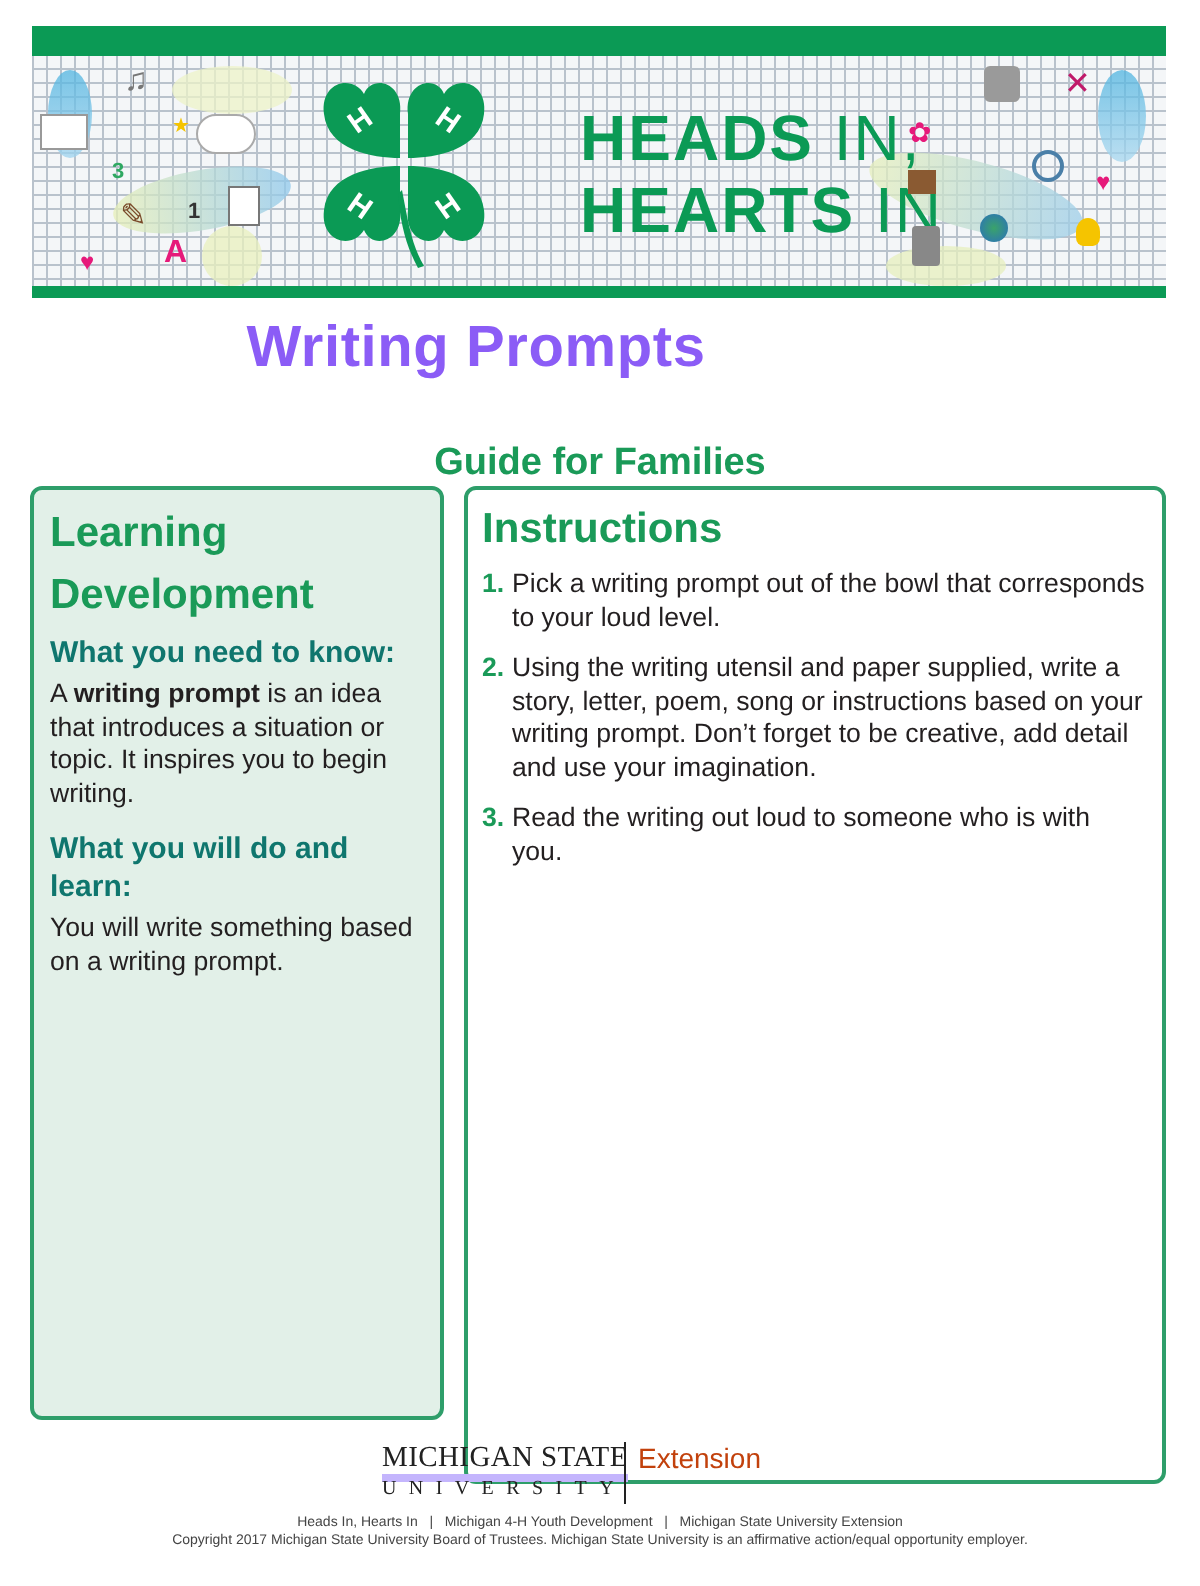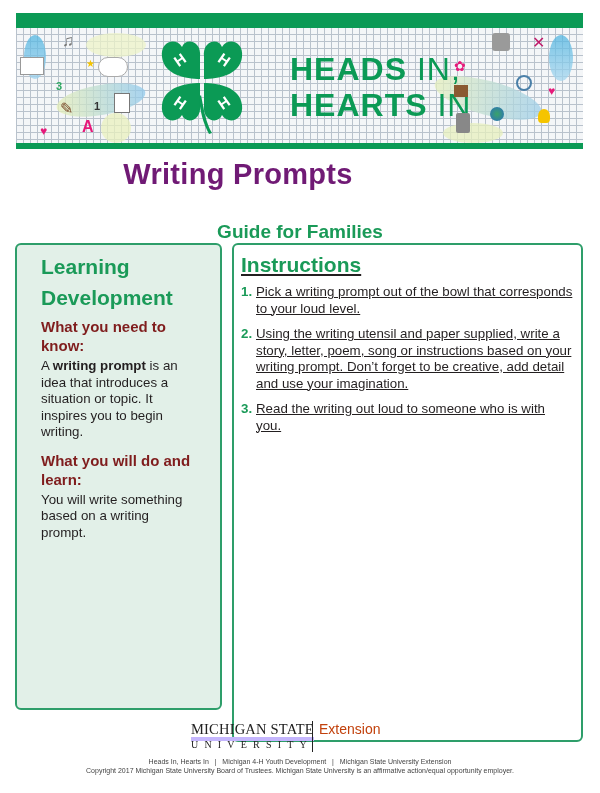--- a/index.html
+++ b/index.html
@@ -25,31 +25,31 @@
 
   .deco { position: absolute; font-size: 14px; line-height: 1; }
 
   .clover { position: absolute; left: 140px; top: 22px; width: 92px; height: 100px; }
   .brand { position: absolute; left: 246px; top: 38px; }
   .brand-line { font-family: "Liberation Sans", sans-serif; font-size: 32px; line-height: 36px; color: #0b9a55; letter-spacing: 1px; white-space: nowrap; margin-left: 28px; }
   .brand-line b { font-weight: 900; }
   .brand-line span.thin { font-weight: 400; }
 
   
-  .title { position: absolute; left: 0; top: 158px; width: 476px; text-align: center; font-size: 29px; font-weight: bold; color: #701a75; letter-spacing: 0.3px; }
+  .title { position: absolute; left: 0; top: 158px; width: 476px; text-align: center; font-size: 29px; font-weight: bold; color: #8b5cf6; letter-spacing: 0.3px; }
   .subtitle { position: absolute; left: 0; top: 201px; width: 600px; text-align: center; font-size: 19px; font-weight: bold; color: #1a9a58; margin-top: 20px; }
 
   
   .box { position: absolute; border: 2px solid #2e9e6a; border-radius: 6px; box-sizing: border-box; }
-  .box-left { left: 15px; top: 243px; width: 207px; height: 467px; background: #e2f0e8; padding: 6px 24px; }
-  .box-right { left: 232px; top: 243px; width: 351px; height: 499px; background: #ffffff; padding: 5px 8px 5px 7px; text-decoration: underline; }
+  .box-left { left: 15px; top: 243px; width: 207px; height: 467px; background: #e2f0e8; padding: 6px 8px; }
+  .box-right { left: 232px; top: 243px; width: 351px; height: 499px; background: #ffffff; padding: 5px 8px 5px 7px; }
 
   .box-heading { font-size: 21px; font-weight: bold; color: #1a9a58; line-height: 30px; margin: 0; }
   .box-left .box-heading { line-height: 31px; }
-  .sub-heading { font-size: 15px; font-weight: bold; color: #7f1d1d; margin: 4px 0 3px 0; line-height: 19px; }
+  .sub-heading { font-size: 15px; font-weight: bold; color: #0f766e; margin: 4px 0 3px 0; line-height: 19px; }
   .para { font-size: 13.3px; line-height: 16.5px; color: #231f20; margin: 0 0 10px 0; }
   .para b { font-weight: bold; }
 
   ol.steps { list-style: none; margin: 4px 0 0 0; padding: 0; }
   ol.steps li { position: relative; padding-left: 15px; font-size: 13.3px; line-height: 16.5px; color: #231f20; margin-bottom: 9px; }
   ol.steps li .num { position: absolute; left: 0; top: 0; color: #1a9a58; font-weight: bold; }
 
   
   .msu { position: absolute; left: 191px; top: 721px; width: 220px; height: 32px; }
   .msu-name { position: absolute; left: 0; top: 0; font-family: "Liberation Serif", serif; font-size: 14.5px; color: #222; letter-spacing: 0.2px; border-bottom: 4px solid #c4b5fd; line-height: 16px; }

